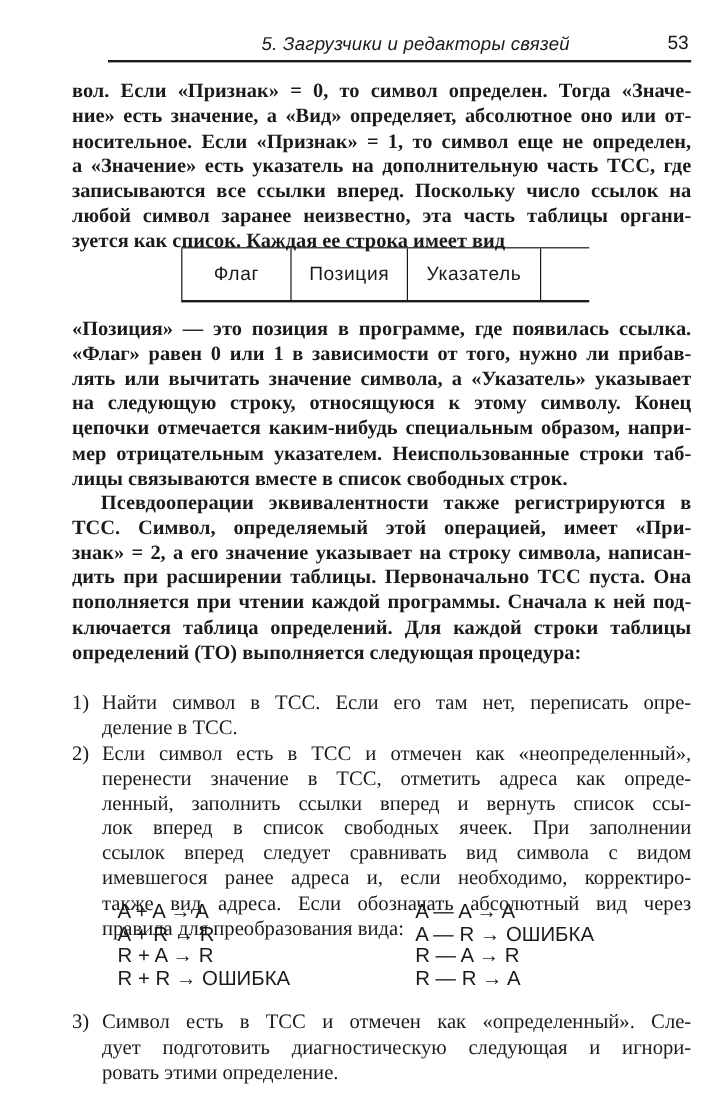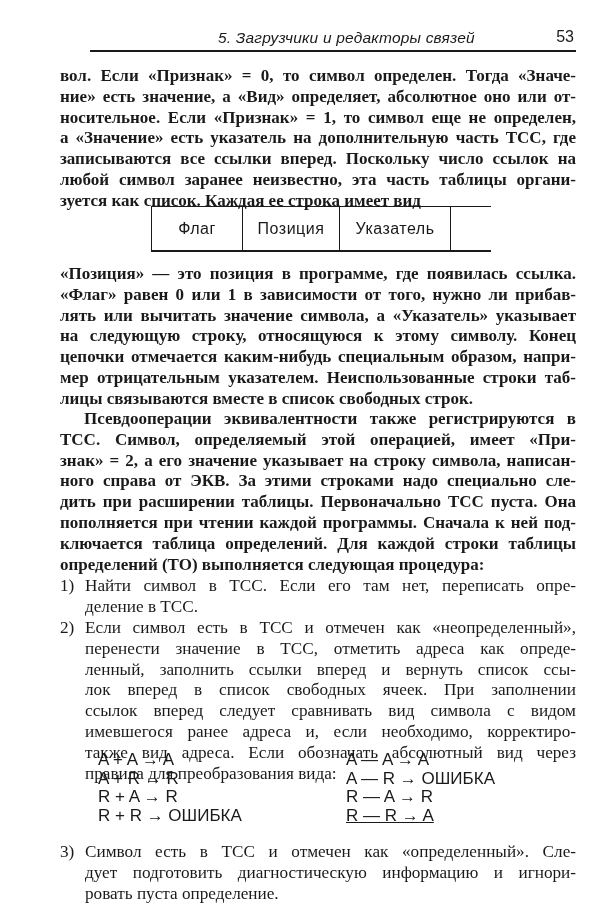--- a/index.html
+++ b/index.html
@@ -81,21 +81,20 @@
     <span class="line">на следующую строку, относящуюся к этому символу. Конец</span>
     <span class="line">цепочки отмечается каким-нибудь специальным образом, напри-</span>
     <span class="line">мер отрицательным указателем. Неиспользованные строки таб-</span>
     <span class="line last">лицы связываются вместе в список свободных строк.</span>
   </div>
 
   <div class="text" style="top:409px;">
     <span class="line indent">Псевдооперации эквивалентности также регистрируются в</span>
     <span class="line">ТСС. Символ, определяемый этой операцией, имеет «При-</span>
     <span class="line">знак» = 2, а его значение указывает на строку символа, написан-</span>
-    <span class="line">ного справа от ЭКВ. За этими строками надо специально сле-</span>
     <span class="line">дить при расширении таблицы. Первоначально ТСС пуста. Она</span>
     <span class="line">пополняется при чтении каждой программы. Сначала к ней под-</span>
     <span class="line">ключается таблица определений. Для каждой строки таблицы</span>
     <span class="line last">определений (ТО) выполняется следующая процедура:</span>
   </div>
 
   <div style="position:absolute; left:0; top:576px; width:516px;">
     <span class="list-num" style="top:0;">1)</span>
     <div class="list-body" style="top:0;">
       <span class="line">Найти символ в ТСС. Если его там нет, переписать опре-</span>
@@ -118,25 +117,25 @@
   </div>
 
   <div class="rules">
     <span class="rule" style="left:0; top:0;">A + A → A</span>
     <span class="rule" style="left:0; top:18.5px;">A + R → R</span>
     <span class="rule" style="left:0; top:37px;">R + A → R</span>
     <span class="rule" style="left:0; top:55.5px;">R + R → ОШИБКА</span>
     <span class="rule" style="left:248px; top:0;">A — A → A</span>
     <span class="rule" style="left:248px; top:18.5px;">A — R → ОШИБКА</span>
     <span class="rule" style="left:248px; top:37px;">R — A → R</span>
-    <span class="rule" style="left:248px; top:55.5px;text-decoration:underline;">R — R → A</span>
+    <span class="rule" style="left:248px; top:55.5px;">R — R → A</span>
   </div>
 
   <div style="position:absolute; left:0; top:842px; width:516px;">
     <span class="list-num" style="top:0;">3)</span>
     <div class="list-body" style="top:0;">
       <span class="line">Символ есть в ТСС и отмечен как «определенный». Сле-</span>
-      <span class="line">дует подготовить диагностическую информацию и игнори-</span>
-      <span class="line last">ровать пуста определение.</span>
+      <span class="line">дует подготовить диагностическую следующая и игнори-</span>
+      <span class="line last">ровать этими определение.</span>
     </div>
   </div>
 
 </div>
 
 </body></html>

